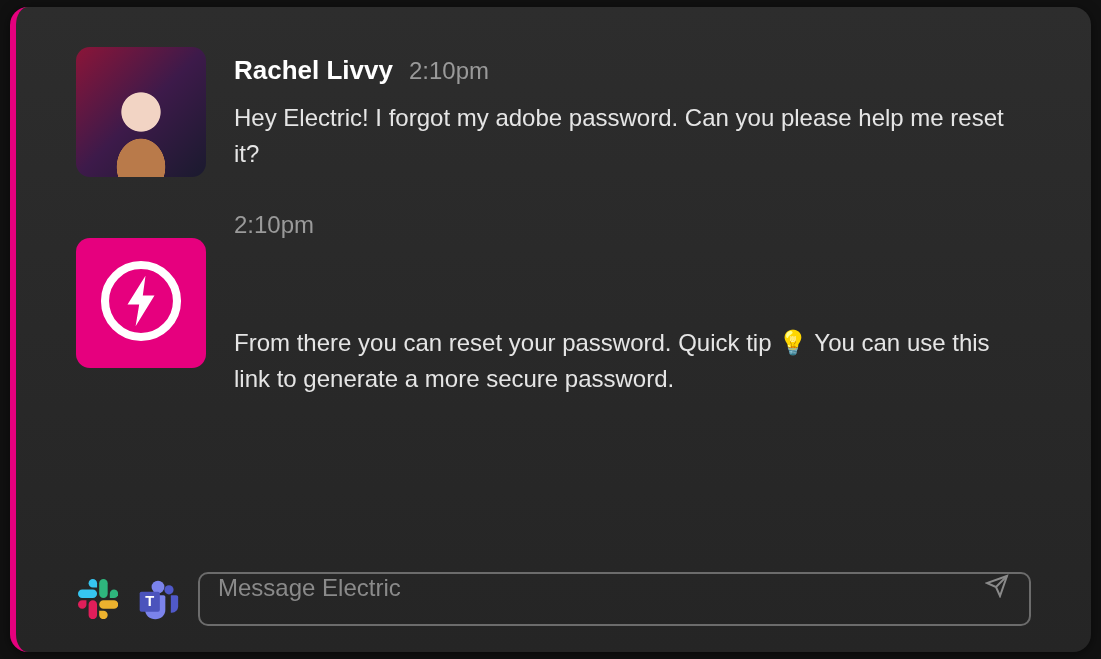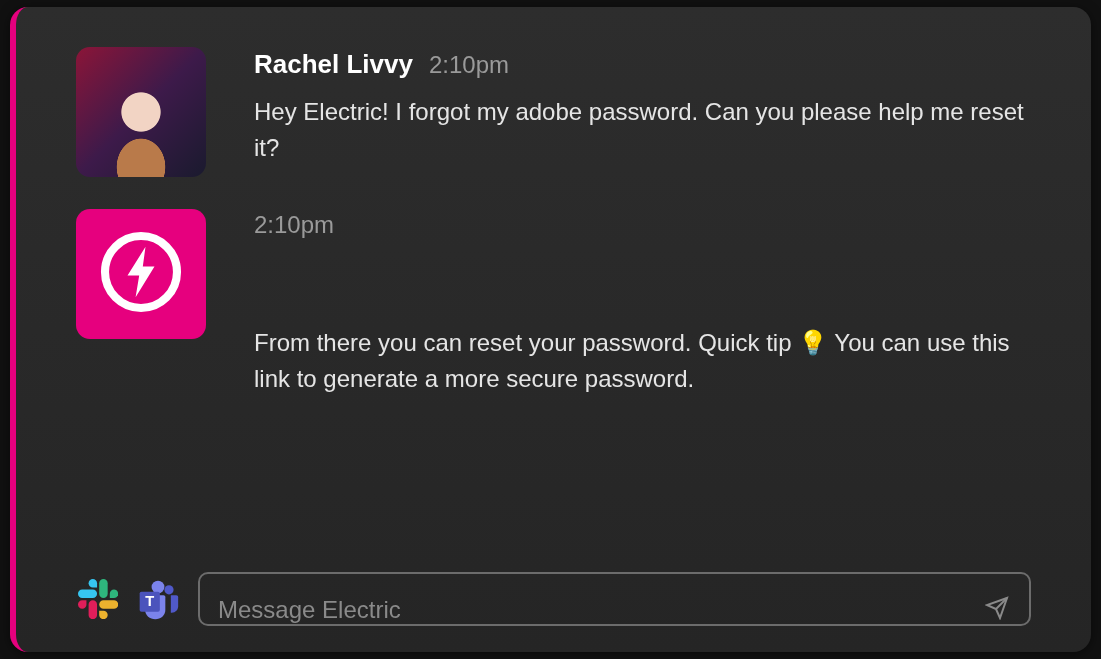--- a/index.html
+++ b/index.html
@@ -22,23 +22,22 @@
       padding: 40px 60px 20px 60px;
       display: flex;
       flex-direction: column;
     }
     .messages {
       flex: 1;
       overflow: hidden;
     }
     .message {
       display: flex;
-      align-items: flex-start;
+      align-items: center;
       margin-bottom: 32px;
-      gap: 20px;
     }
     .avatar {
       width: 130px;
       height: 130px;
       border-radius: 14px;
       flex-shrink: 0;
       margin-right: 28px;
       overflow: hidden;
       position: relative;
     }
@@ -120,21 +119,21 @@
       align-items: center;
       justify-content: center;
     }
     .composer {
       flex: 1;
       height: 54px;
       border: 2px solid #6c6c6c;
       border-radius: 10px;
       background: transparent;
       display: flex;
-      align-items: flex-end;
+      align-items: flex-start;
       padding: 0 18px;
       gap: 12px;
     }
     .composer input {
       flex: 1;
       background: transparent;
       border: none;
       outline: none;
       font-size: 24px;
       color: #e5e5e5;

